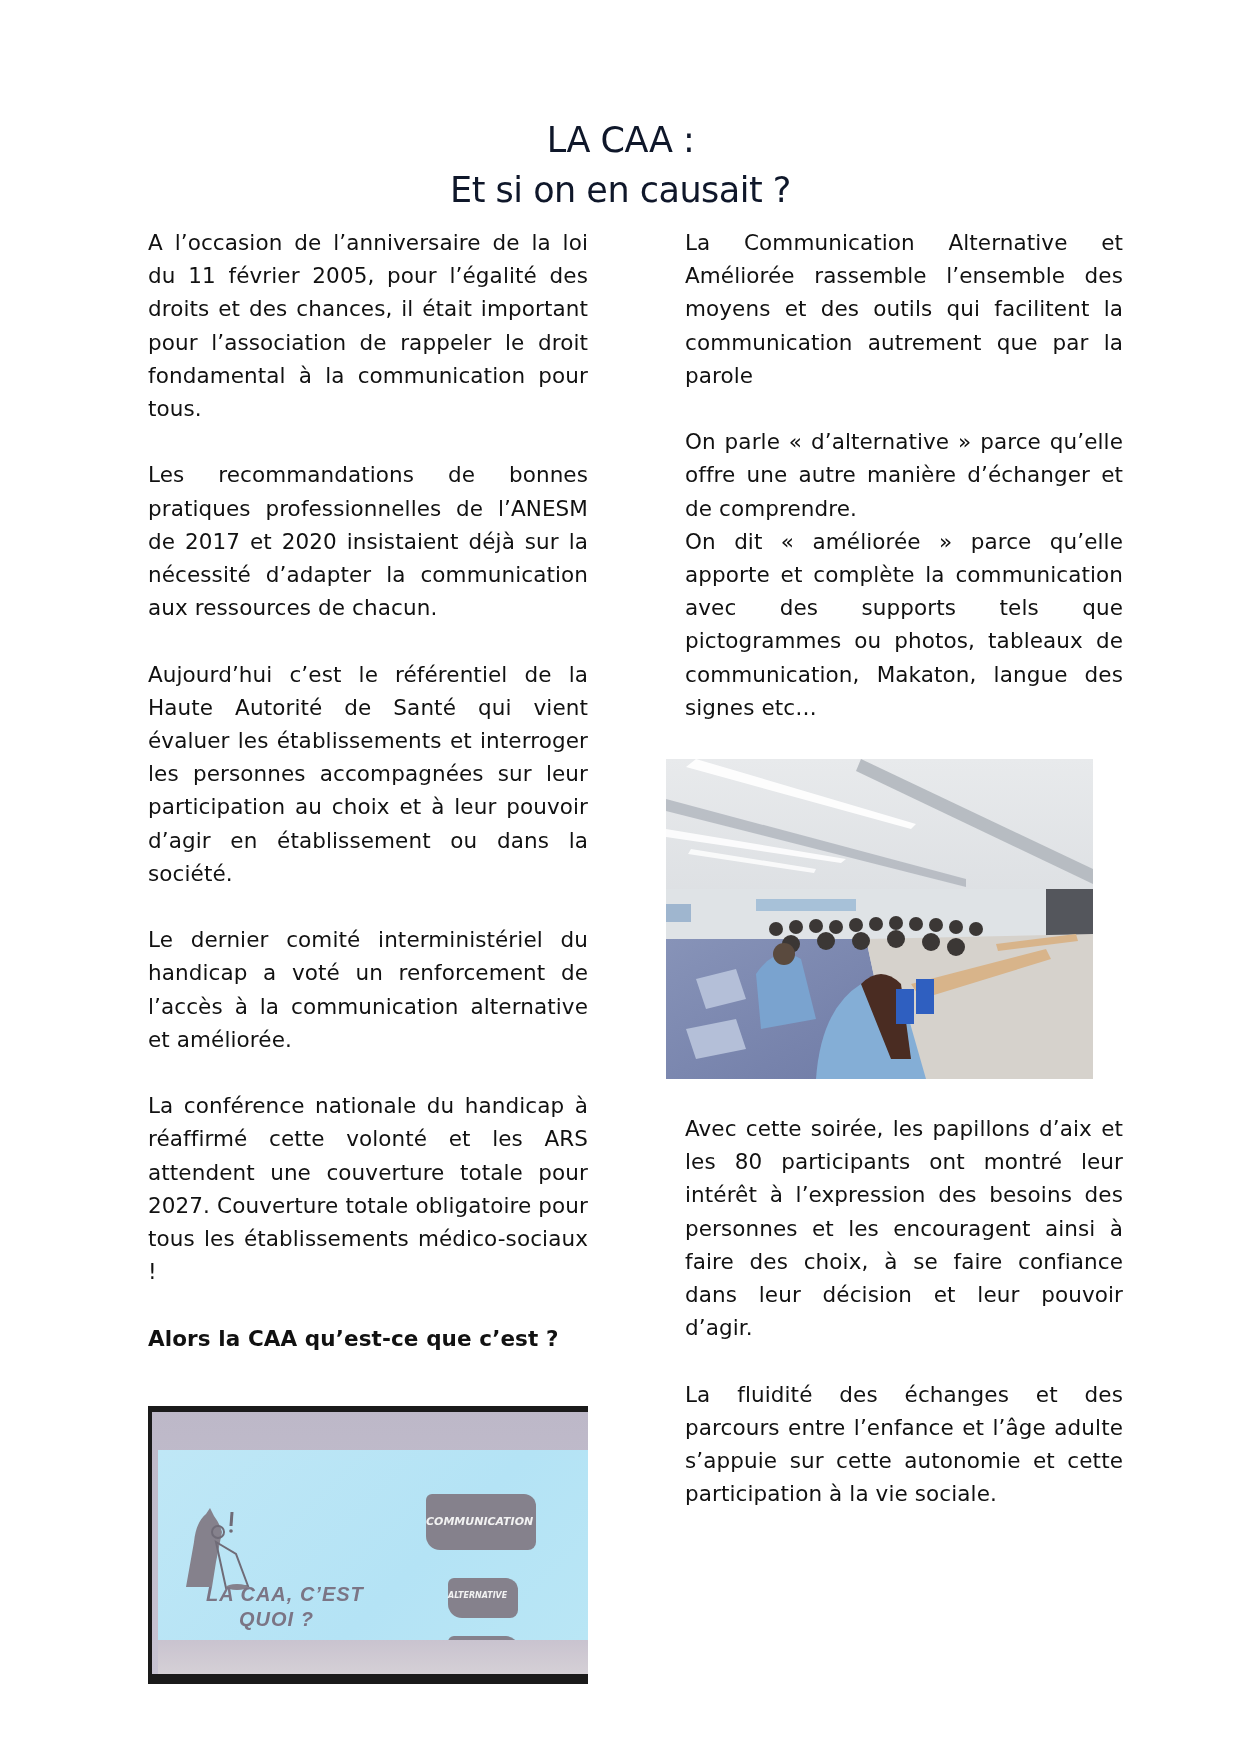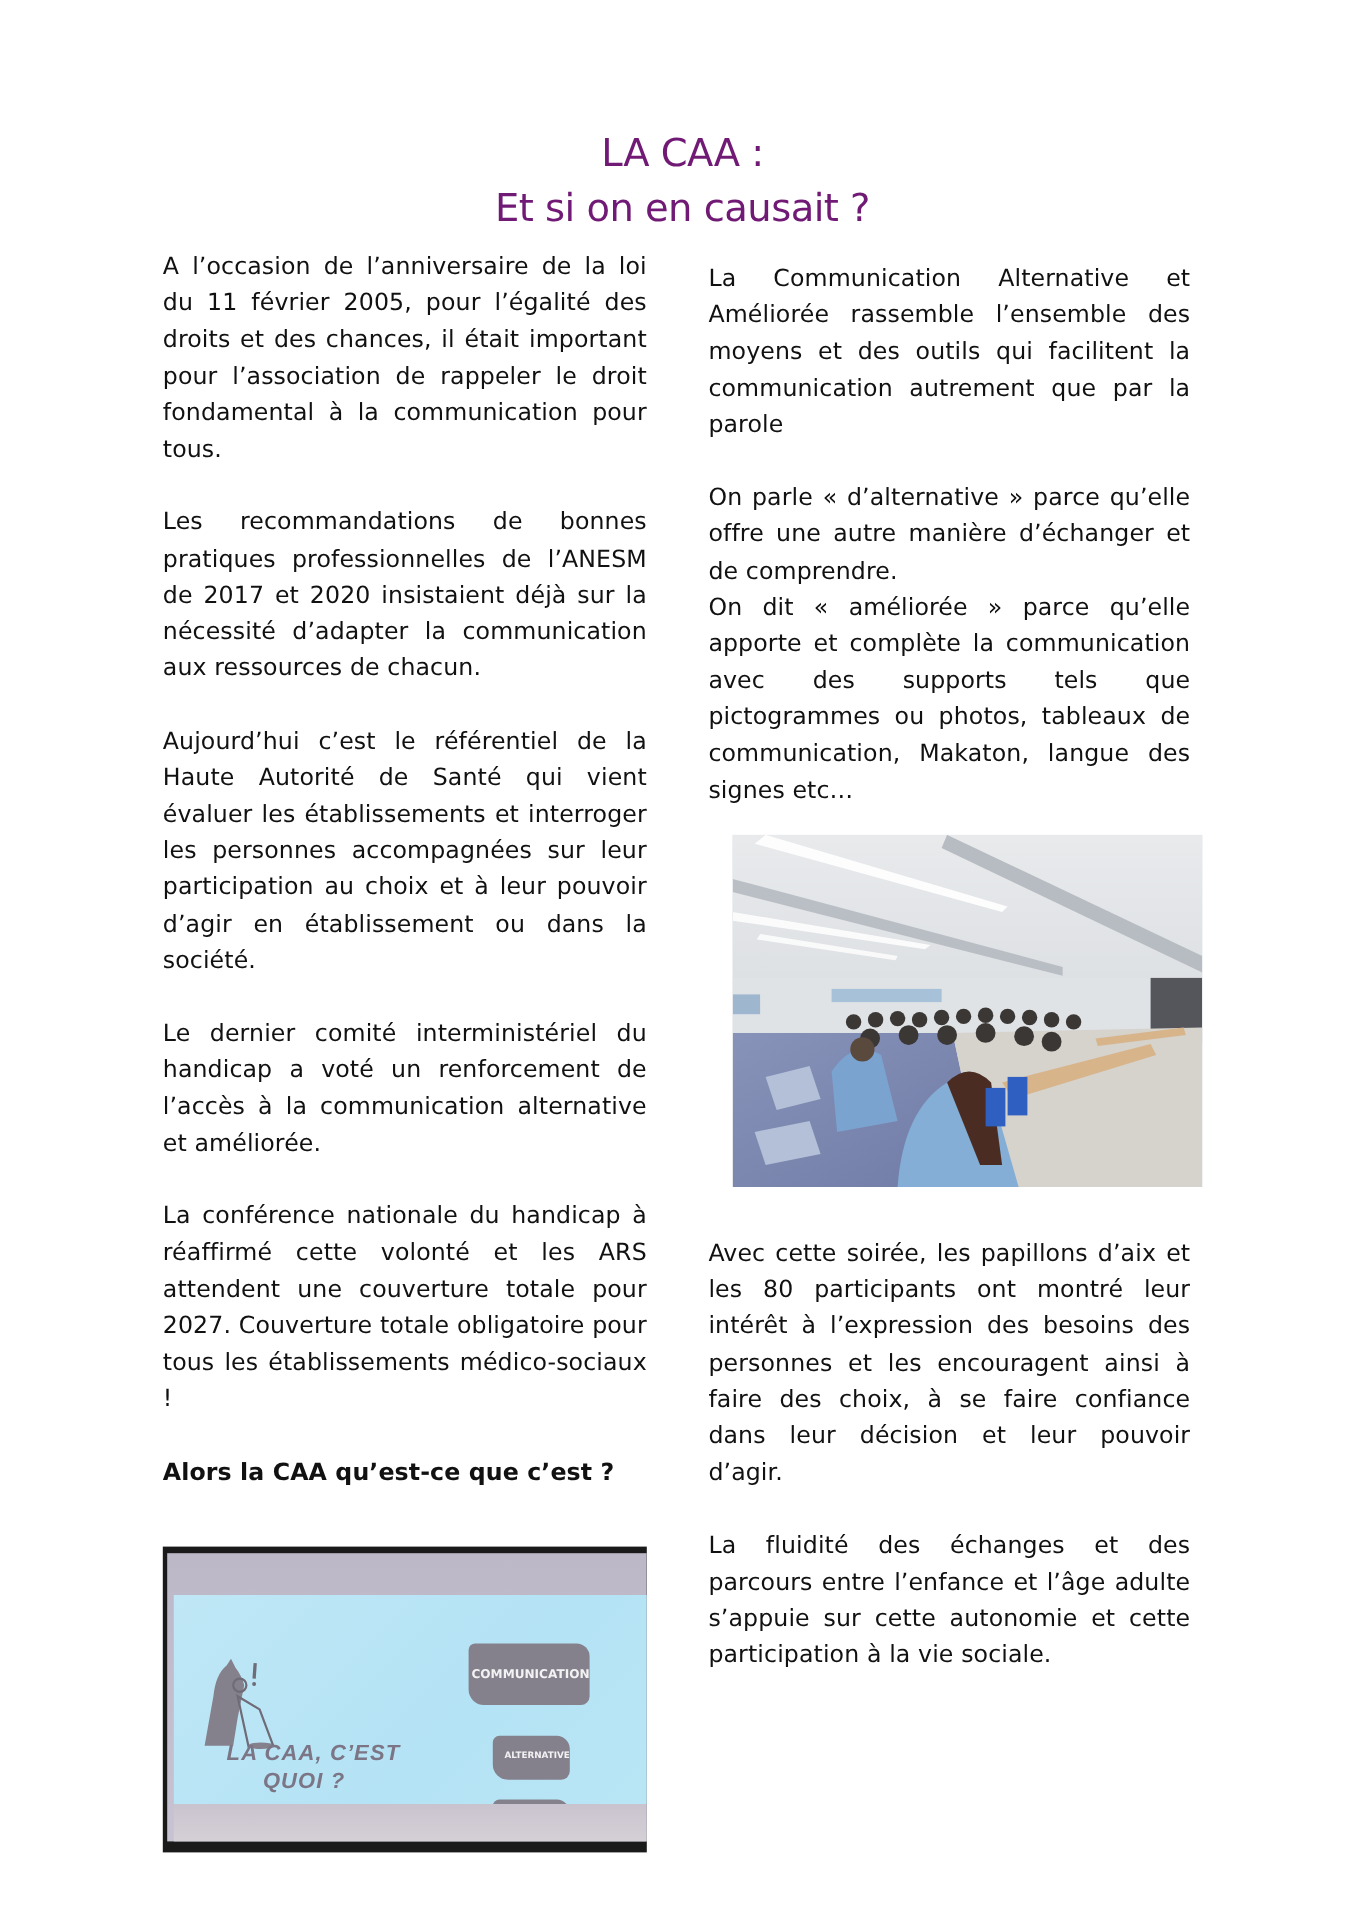--- a/index.html
+++ b/index.html
@@ -1,42 +1,42 @@
 <!DOCTYPE html>
 <html><head>
 <meta charset="utf-8">
 <style>
   html, body { margin:0; padding:0; background:#ffffff; }
   body { width:1241px; height:1755px; position:relative; overflow:hidden;
          font-family:"DejaVu Sans", "Liberation Sans", sans-serif; color:#111; }
   .title { position:absolute; left:0; width:1241px; top:92px; text-align:center;
-           font-size:35px; line-height:50px; font-weight:normal; letter-spacing:-0.5px; color:#701a75; }
+           font-size:35px; line-height:50px; font-weight:normal; letter-spacing:-0.5px; color:#0f172a; }
   .col { position:absolute; top:226px; width:440px; font-size:21.5px; line-height:33.2px;
          text-align:justify; letter-spacing:0.1px; }
   .col.left { left:148px; }
-  .col.right { left:644px; width:438px;margin-top:11px; }
+  .col.right { left:685px; width:438px; }
   .col p { margin:0; }
   .gap { height:33.2px; }
   .bold { font-weight:bold; }
 
   
   .slide-photo { position:absolute; left:148px; top:1406px; width:440px; height:278px;
                  background:#1a1a1a; overflow:hidden; }
   .slide-frame { position:absolute; left:4px; top:6px; right:0; bottom:10px;
                  background:linear-gradient(180deg,#bdb8c8 0%,#c7c3d2 100%); }
   .slide-screen { position:absolute; left:6px; top:38px; right:0; bottom:34px;
                   background:linear-gradient(135deg,#bfe7f6 0%,#b4e3f5 60%,#b9e6f5 100%); }
   .slide-bottom { position:absolute; left:6px; right:0; bottom:0; height:34px;
                   background:linear-gradient(180deg,#c9c3cf,#d5d0d6); }
   .slide-title { position:absolute; left:38px; top:132px; color:#7b7585; font-size:20px;
                  font-style:italic; font-weight:bold; letter-spacing:1px; line-height:25px;
                  font-family:Liberation Sans, sans-serif;margin-left:10px; }
   .slide-title .l2 { padding-left:33px; display:block; }
   .slide-badge { position:absolute; background:#85818c; color:#f2f2f2; font-weight:bold;
-                 text-align:right; border-radius:6px 12px 8px 14px;
+                 font-style:italic; text-align:left; border-radius:6px 12px 8px 14px;
                  font-family:"DejaVu Sans", sans-serif; }
   .b1 { left:268px; top:44px; width:110px; height:56px; line-height:56px; font-size:11px; }
   .b2 { left:290px; top:128px; width:70px; height:40px; line-height:36px; font-size:8px; }
   .b3 { left:290px; top:186px; width:70px; height:36px; line-height:36px; font-size:8px; }
   .figure { position:absolute; left:18px; top:52px; width:75px; height:90px; }
 
   
   .room-photo { position:absolute; left:666px; top:759px; width:427px; height:320px; overflow:hidden;
                 background:#d8dadc; }
 </style>

